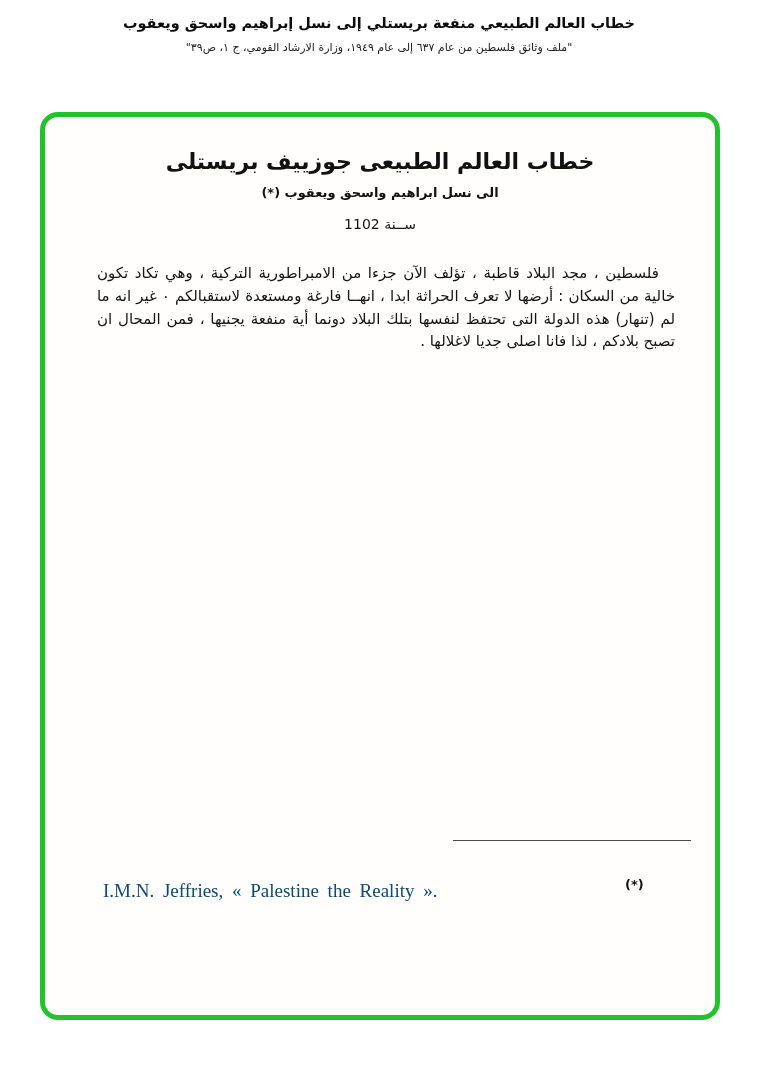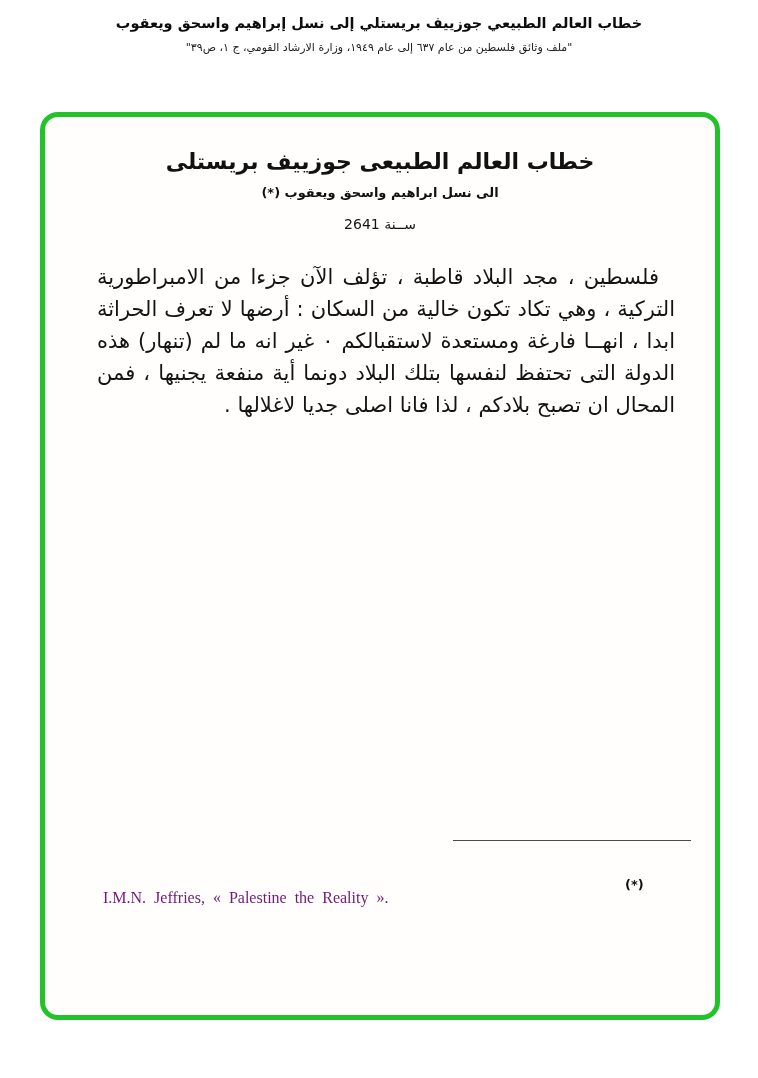--- a/index.html
+++ b/index.html
@@ -42,51 +42,50 @@
     font-weight: bold; font-size: 13px;
     margin-top: 11px; color: #111;
   }
   .doc-date {
     direction: rtl; text-align: center;
     font-size: 14px; margin-top: 16px; color: #151515;
   }
   .doc-body {
     direction: rtl; text-align: justify;
     margin: 30px 40px 0 52px;
-    font-size: 21px; line-height: 1.52;
+    font-size: 15px; line-height: 1.52;
     text-indent: 16px; color: #141414;
   }
 
   
   .footnote-sep {
     position: absolute; top: 723px; left: 408px; width: 238px;
     border-top: 1px solid #4a4a4a; height: 0;
   }
   .footnote-text {
     position: absolute; top: 763px; left: 58px;
     font-family: "Liberation Serif", serif;
-    font-size: 16px; word-spacing: 4px; color: #701a75;
+    font-size: 19px; word-spacing: 4px; color: #0c4a6e;
     direction: ltr;
-    margin-top: 9px;
   }
   .footnote-marker {
     position: absolute; top: 760px; left: 580px;
     font-size: 13px; font-weight: bold; color: #101010;
   }
 </style>
 </head>
 <body>
 
 <header class="page-header">
-  <div class="page-header-title">خطاب العالم الطبيعي جوزييف بريستلي إلى نسل إبراهيم واسحق ويعقوب</div>
+  <div class="page-header-title">خطاب العالم الطبيعي منفعة بريستلي إلى نسل إبراهيم واسحق ويعقوب</div>
   <div class="page-header-source">"ملف وثائق فلسطين من عام ٦٣٧ إلى عام ١٩٤٩، وزارة الارشاد القومي، ج ١، ص٣٩"</div>
 </header>
 
 <section class="scan-page">
   <div class="doc-title1">خطاب العالم الطبيعى جوزييف بريستلى</div>
   <div class="doc-title2">الى نسل ابراهيم واسحق ويعقوب (*)</div>
-  <div class="doc-date">ســنة 2641</div>
+  <div class="doc-date">ســنة 1102</div>
   <p class="doc-body">فلسطين ، مجد البلاد قاطبة ، تؤلف الآن جزءا من الامبراطورية التركية ، وهي تكاد تكون خالية من السكان : أرضها لا تعرف الحراثة ابدا ، انهــا فارغة ومستعدة لاستقبالكم ٠ غير انه ما لم (تنهار) هذه الدولة التى تحتفظ لنفسها بتلك البلاد دونما أية منفعة يجنيها ، فمن المحال ان تصبح بلادكم ، لذا فانا اصلى جديا لاغلالها .</p>
 
   <div class="footnote-sep"></div>
   <span class="footnote-text">I.M.N.  Jeffries,  « Palestine  the  Reality ».</span>
   <span class="footnote-marker">(*)</span>
 </section>
 
 </body></html>

